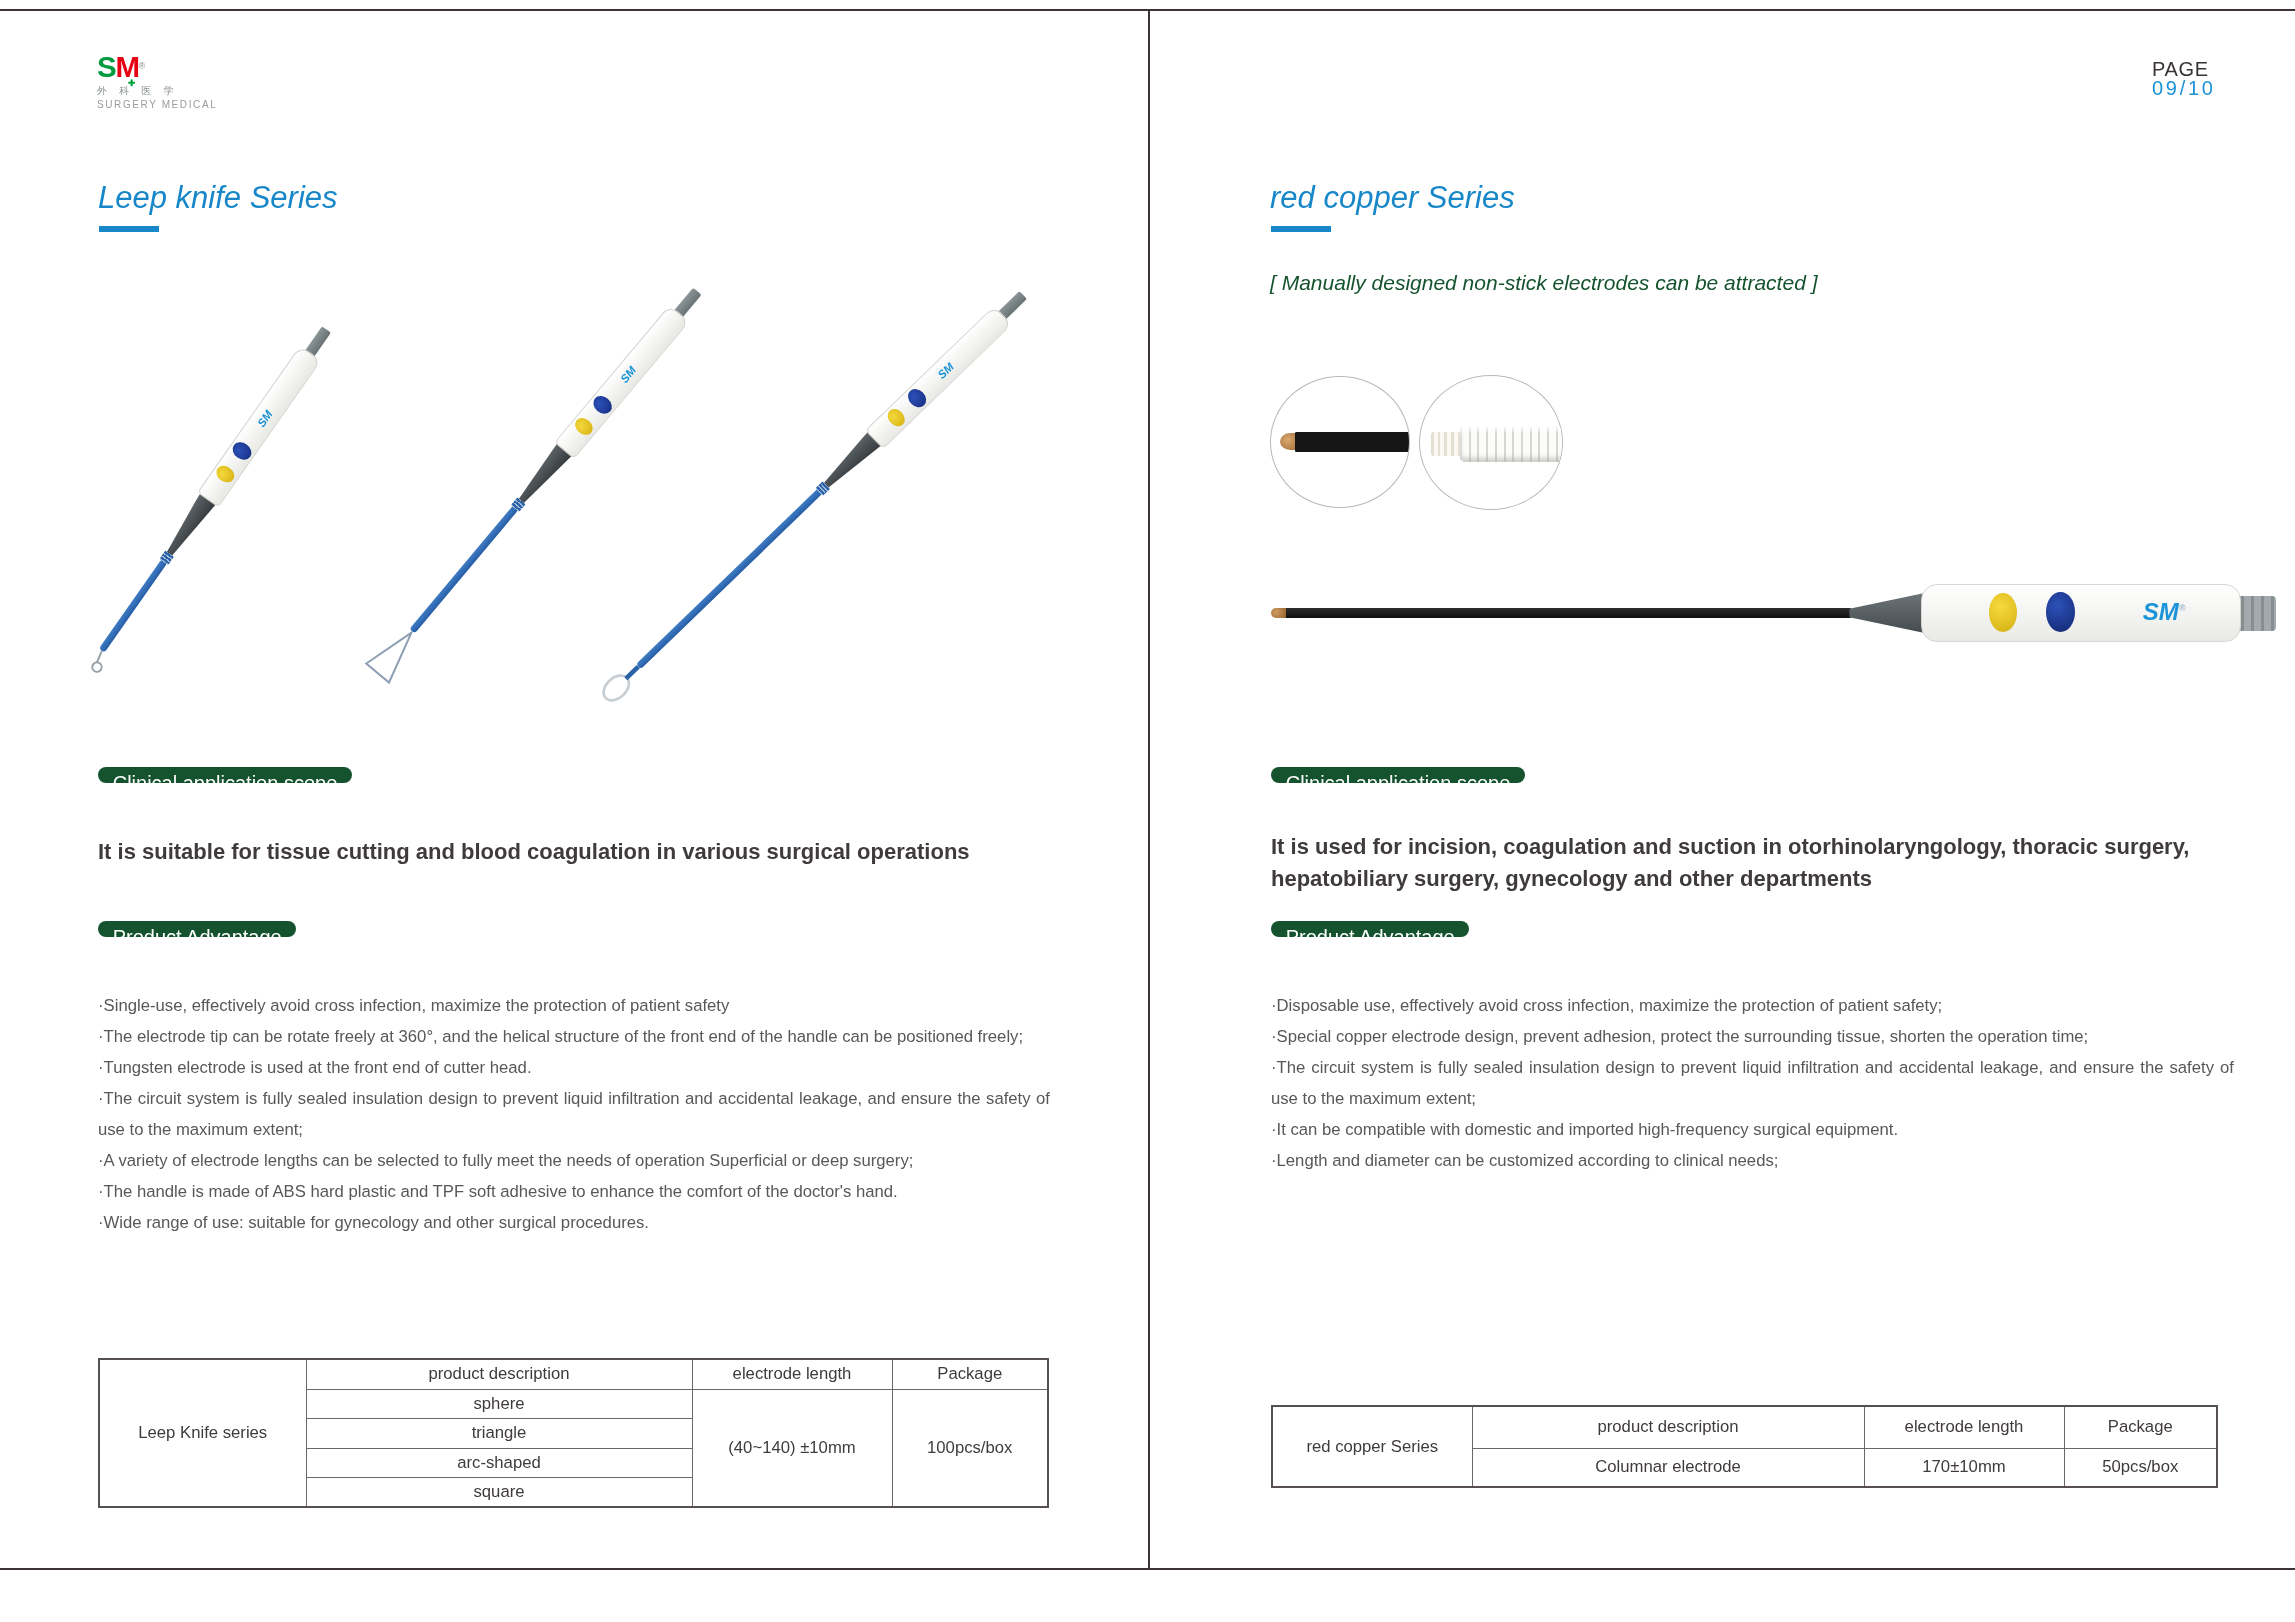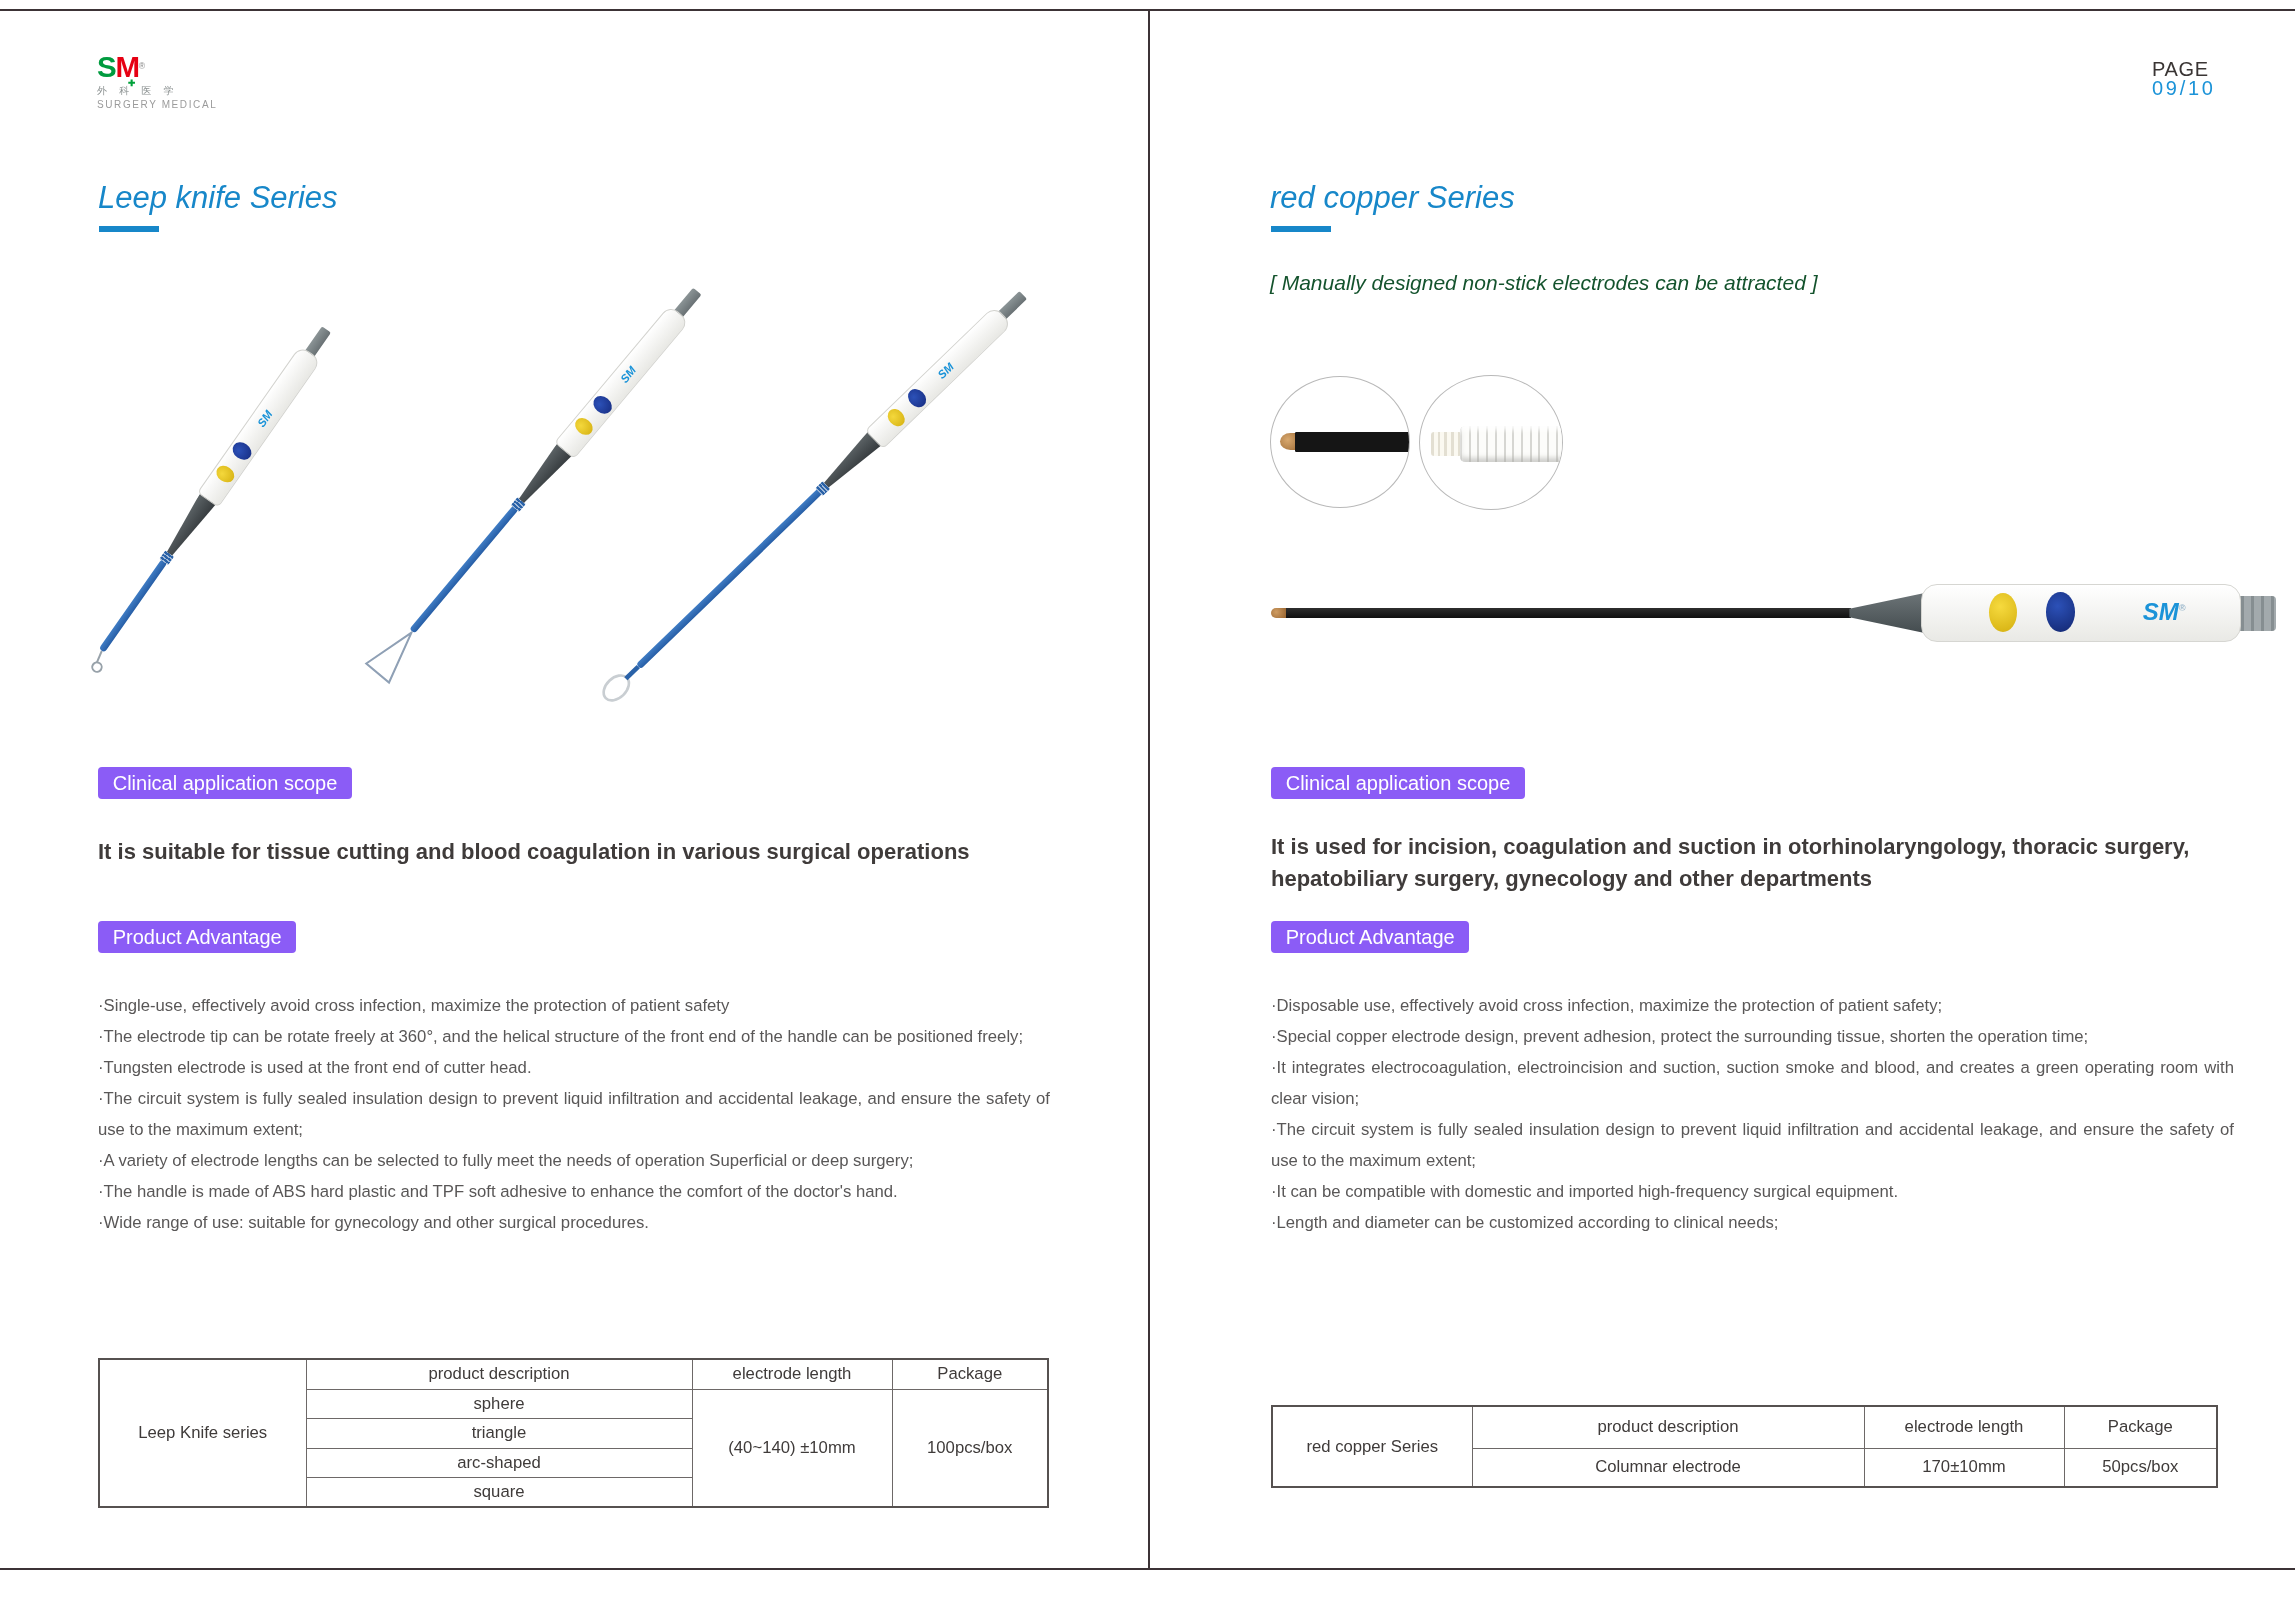--- a/index.html
+++ b/index.html
@@ -26,22 +26,22 @@
   .page-ind{left:2152px;top:59px;text-align:left;}
   .page-label{font-size:20px;color:#3a3534;letter-spacing:0.7px;line-height:21.4px;}
   .page-number{font-size:20px;color:#1b93d8;letter-spacing:2.7px;line-height:17.4px;}
 
   
   .title{font-size:31px;font-style:italic;color:#1787c9;white-space:nowrap;}
   .title-underline{width:60px;height:6px;background:#1787c9;}
   .subtitle{font-size:21px;font-style:italic;color:#14532d;white-space:nowrap;}
 
   
-  .badge{background:#8b5cf6;color:#ffffff;font-size:20px;height:32px;line-height:32px;
-         padding:0 14.7px;border-radius:4px;white-space:nowrap;}
+  .badge{background:#14532d;color:#ffffff;font-size:20px;height:16px;line-height:32px;
+         padding:0 14.7px;border-radius:10px;white-space:nowrap;}
   .heading{font-size:22px;font-weight:bold;color:#3f3b3a;line-height:32px;white-space:nowrap;}
   .bullets{list-style:none;margin:0;padding:0;font-size:16.7px;color:#595757;
            line-height:31px;text-align:justify;}
   .bullets li{margin:0;padding:0;}
 
   
   .spec-table{border-collapse:collapse;table-layout:fixed;background:#fff;
               font-size:16.7px;color:#3f3b3a;}
   .spec-table td{border:1.3px solid #6d6867;text-align:center;vertical-align:middle;padding:0 4px;}
   .spec-table{border:2px solid #565150;}
@@ -245,21 +245,20 @@
     <div class="abs heading" style="left:1271px;top:831px;">
       <div>It is used for incision, coagulation and suction in otorhinolaryngology, thoracic surgery,</div>
       <div> hepatobiliary surgery, gynecology and other departments</div>
     </div>
 
     <div class="abs badge" style="left:1271px;top:921px;">Product Advantage</div>
 
     <ul class="abs bullets" style="left:1271px;top:990px;width:963px;">
       <li>·Disposable use, effectively avoid cross infection, maximize the protection of patient safety;</li>
       <li>·Special copper electrode design, prevent adhesion, protect the surrounding tissue, shorten the operation time;</li>
-      <li>·It integrates electrocoagulation, electroincision and suction, suction smoke and blood, and creates a green operating room with clear vision;</li>
       <li>·The circuit system is fully sealed insulation design to prevent liquid infiltration and accidental leakage, and ensure the safety of use to the maximum extent;</li>
       <li>·It can be compatible with domestic and imported high-frequency surgical equipment.</li>
       <li>·Length and diameter can be customized according to clinical needs;</li>
     </ul>
 
     <table class="abs spec-table" style="left:1271px;top:1405px;width:944px;">
       <colgroup>
           <col style="width:200px">
           <col style="width:392px">
           <col style="width:200px">

